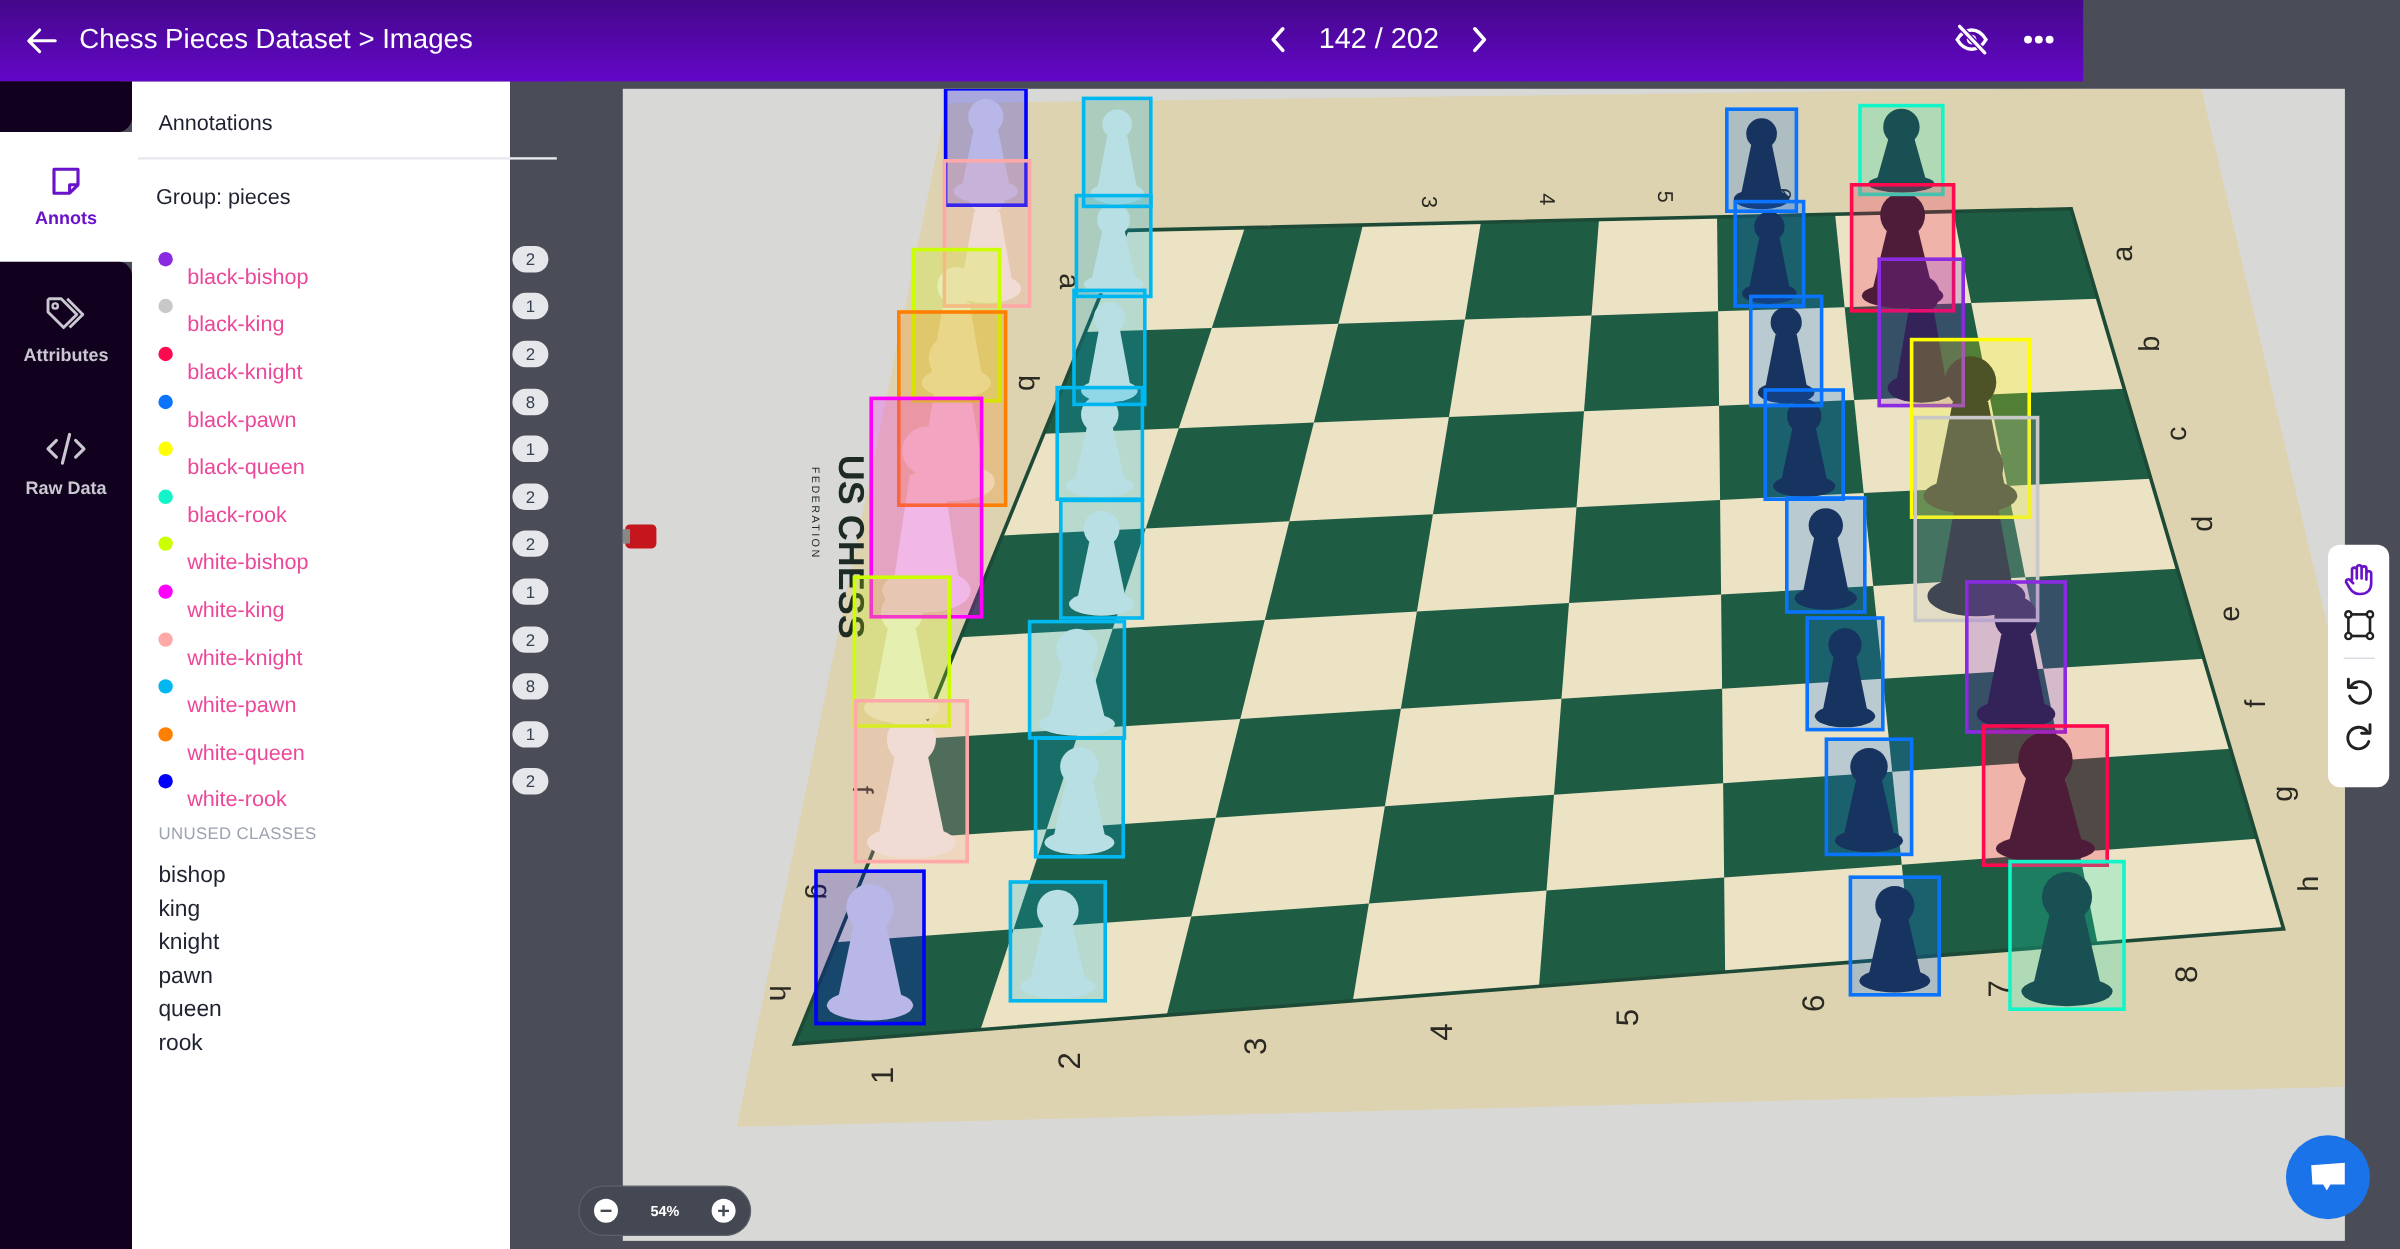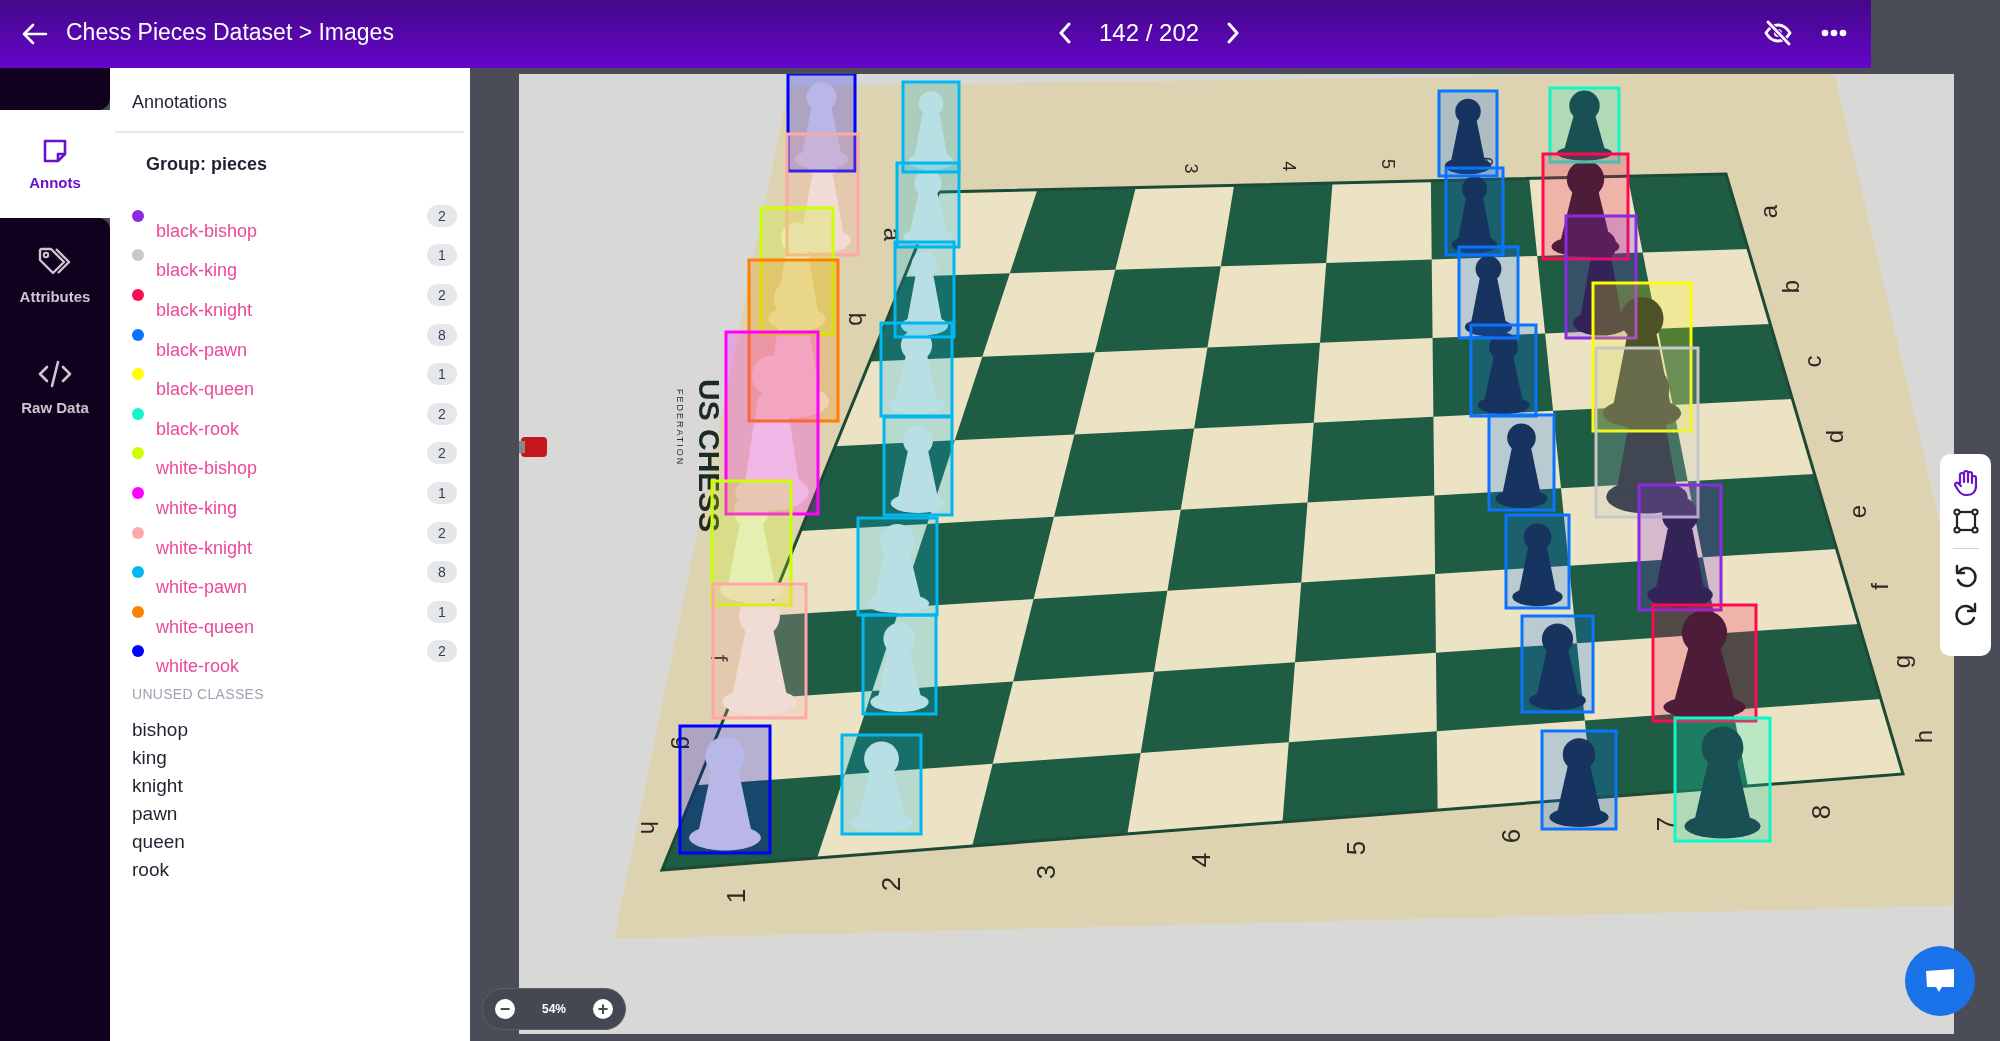--- a/index.html
+++ b/index.html
@@ -1,40 +1,40 @@
 <!DOCTYPE html>
 <html><head>
 <meta charset="utf-8">
 <style>
   * { box-sizing: border-box; margin: 0; padding: 0; }
   html, body { width: 2000px; height: 1041px; overflow: hidden; background: #4a4d57; font-family: "Liberation Sans", sans-serif; }
   .header {
-    position: absolute; left: 0; top: 0; width: 1871px; height: 68px;
+    position: absolute; left: 0; top: 0; width: 1736px; height: 68px;
     background: linear-gradient(180deg, #44088a 0%, #6406c8 100%);
     color: #fff; display: flex; align-items: center;
   }
   .back-btn { position: absolute; left: 18px; top: 17px; width: 34px; height: 34px; display: flex; align-items: center; justify-content: center; cursor: pointer; }
   .title { position: absolute; left: 66px; top: 19px; font-size: 23px; color: #fff; }
   .pager { position: absolute; left: 1050px; top: 16px; display: flex; align-items: center; gap: 19px; }
   .pager .num { font-size: 24px; color: #fff; }
   .pager .arrow { width: 30px; height: 34px; display: flex; align-items: center; justify-content: center; cursor: pointer; }
   .hdr-right { position: absolute; right: 20px; top: 16px; display: flex; gap: 22px; align-items: center; }
   .hdr-right .ic { width: 34px; height: 34px; display: flex; align-items: center; justify-content: center; cursor: pointer; }
 
   .rail { position: absolute; left: 0; top: 68px; width: 100px; height: 973px; background: #12001f; }
   .rail-top { position: absolute; left: 0; top: 0; width: 110px; height: 42px; background: #12001f; border-bottom-right-radius: 12px; }
   .rail-item { position: absolute; left: 0; width: 110px; height: 110px; display: flex; flex-direction: column; align-items: center; justify-content: center; gap: 10px; color: #c9c7cf; font-weight: bold; font-size: 15px; cursor: pointer; }
   .rail-item.active { background: #fff; color: #6a12c9; border-radius: 0 0 0 0; }
   .rail-active-wrap { position: absolute; left: 0; top: 42px; width: 110px; height: 108px; background: #fff; }
   .rail-below { position: absolute; left: 0; top: 150px; width: 110px; height: 823px; background: #12001f; border-top-right-radius: 12px; }
 
-  .panel { position: absolute; left: 110px; top: 68px; width: 360px; height: 973px; background: #fff; padding-left: 27px; }
+  .panel { position: absolute; left: 110px; top: 68px; width: 315px; height: 973px; background: #fff; padding-left: 27px; }
   .panel-title { position: absolute; left: 22px; top: 24px; font-size: 18px; color: #1f2330; }
   .panel-divider { position: absolute; left: 5px; top: 63px; width: 349px; height: 2px; background: #e7e9ee; }
-  .group-title { position: absolute; left: 36px; top: 86px; font-size: 18px; font-weight: bold; color: #1f2330; }
+  .group-title { position: absolute; left: 20px; top: 86px; font-size: 18px; font-weight: normal; color: #1f2330; }
   .class-list { position: absolute; left: 22px; top: 128px; width: 325px; }
   .class-row { height: 39.6px; display: flex; align-items: center; cursor: pointer; }
   .dot { width: 12px; height: 12px; border-radius: 50%; margin-right: 12px; flex-shrink: 0; }
   .class-name { font-size: 18px; color: #ec4899; flex: 1; margin-top: 31px; }
   .badge { min-width: 30px; height: 22px; border-radius: 11px; background: #e5e7eb; color: #374151; font-size: 14px; display: flex; align-items: center; justify-content: center; padding: 0 8px; }
   .unused-title { position: absolute; left: 22px; top: 618px; font-size: 14px; color: #9ca3af; letter-spacing: 0.3px; }
   .unused-list { position: absolute; left: 22px; top: 648px; }
   .unused-item { font-size: 19px; color: #1f2330; height: 28px; line-height: 28px; }
 
   .canvas { position: absolute; left: 470px; top: 68px; width: 1530px; height: 973px; background: #4a4d57; }

